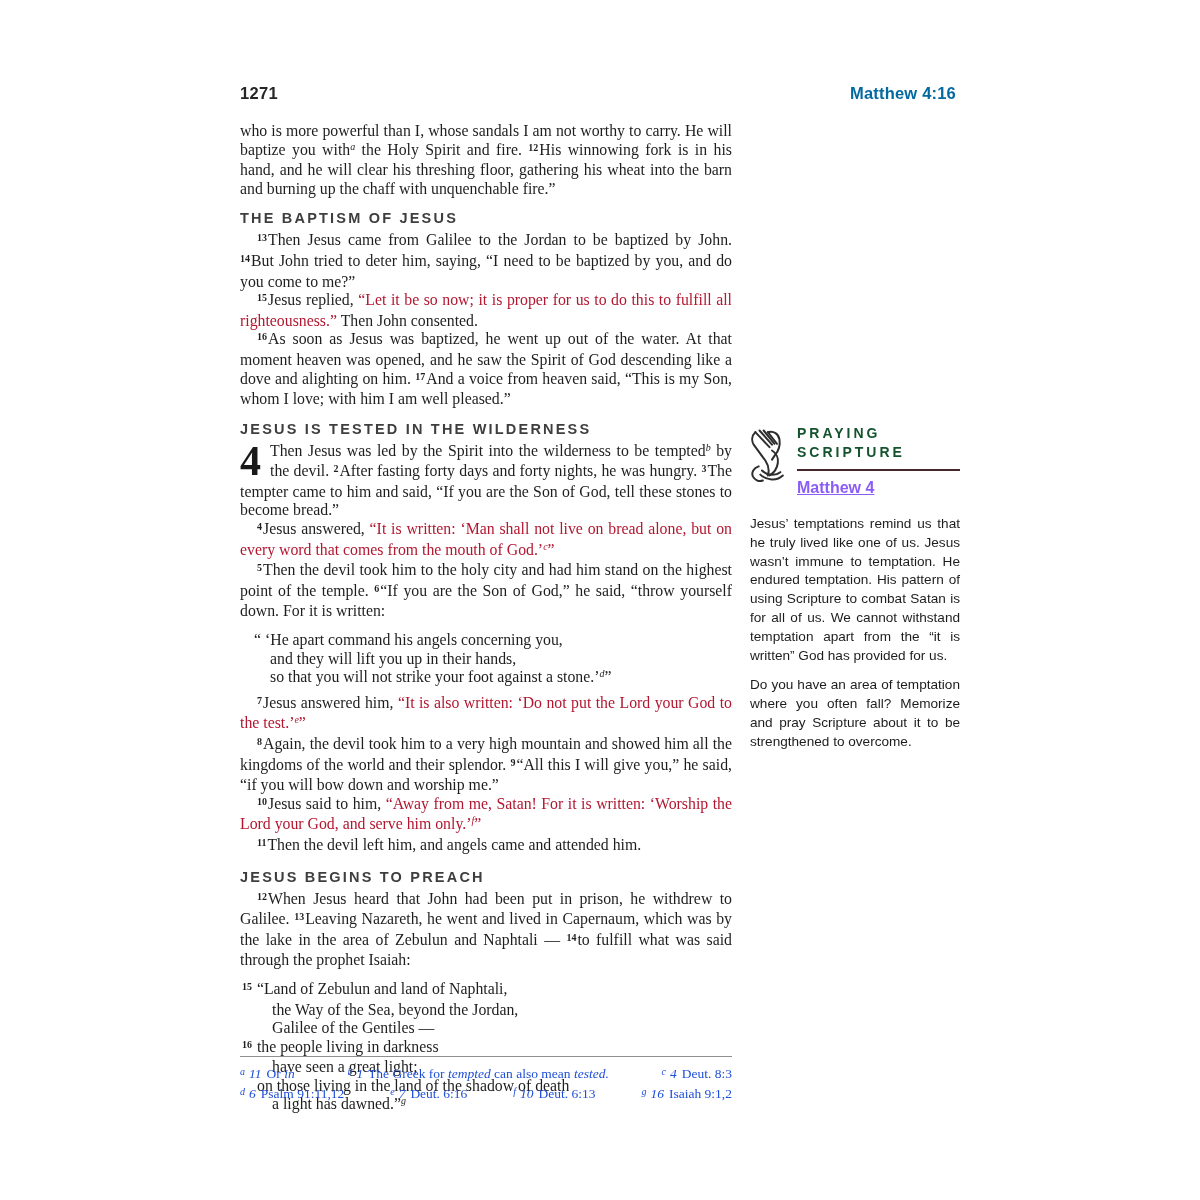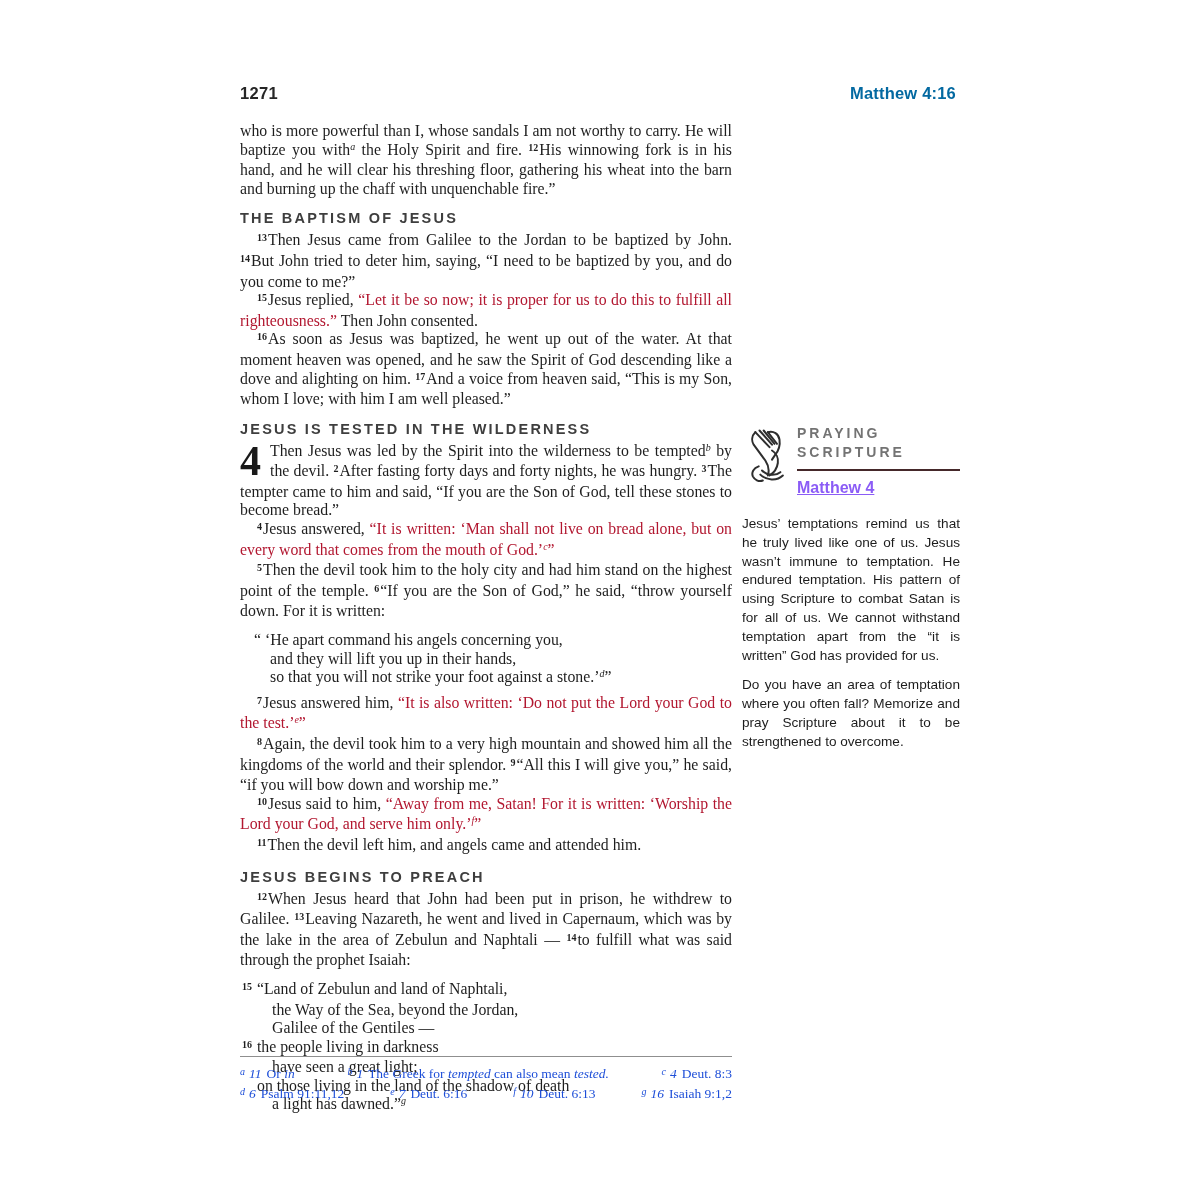--- a/index.html
+++ b/index.html
@@ -41,26 +41,26 @@
   .red { color:var(--red,#b21730); }
 
   
   .sidebar {
     position:absolute; left:742px; top:424px; width:218px;
     font-family:"Liberation Sans","DejaVu Sans",sans-serif; color:#1d1d1d;
   }
   .sb-head { position:relative; padding-left:55px; min-height:80px; }
   .hands-icon { position:absolute; left:0; top:2px; }
   .sb-label {
-    font-size:14px; font-weight:600; letter-spacing:3px; color:#737373; line-height:19px;
+    font-size:14px; font-weight:600; letter-spacing:3px; color:#14532d; line-height:19px;
   }
   .sb-rule { height:2px; background:#45282a; margin:7px 0 8px 0; }
   .sb-title { font-size:16px; font-weight:700; color:#8b5cf6;text-decoration:underline; }
   .sb-p {
-    margin:11px 0 0 0; font-size:13.6px; line-height:18.8px; text-align:justify;
+    margin:11px 0 0 8px; font-size:13.6px; line-height:18.8px; text-align:justify;
     font-weight:500;
   }
 
   
   .footnotes {
     position:absolute; left:240px; top:1056px; width:492px;
     border-top:1px solid #8f8f8f; padding-top:7px;
     font-size:13.5px; line-height:19px; color:#1d4ed8;
   }
   .fn-line { display:flex; justify-content:space-between; flex-wrap:nowrap; }

